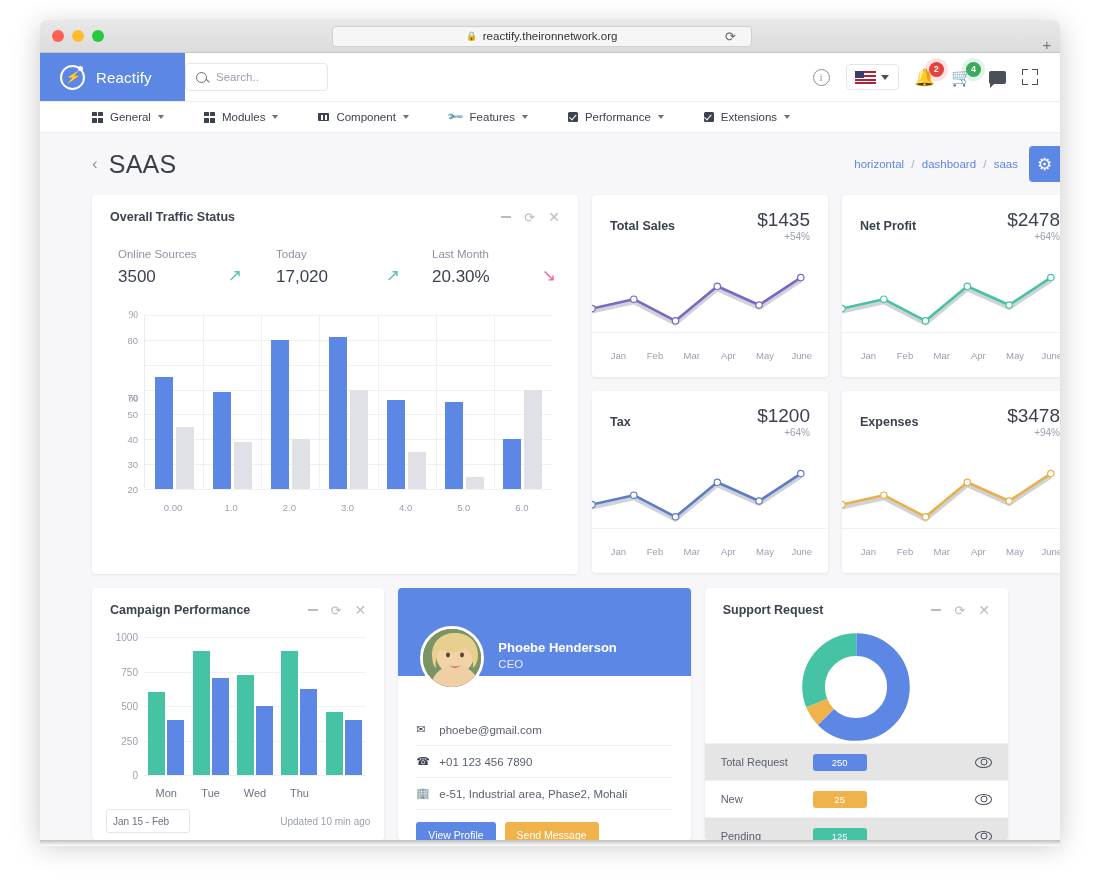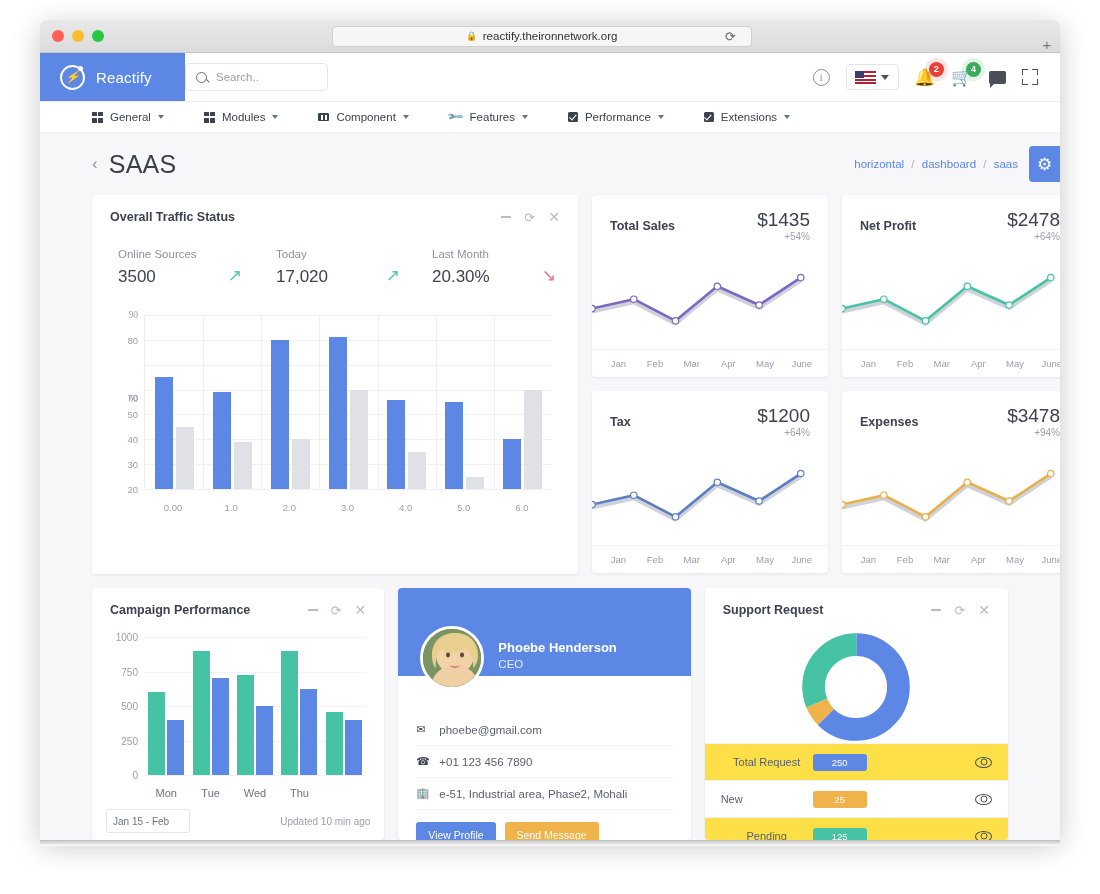--- a/index.html
+++ b/index.html
@@ -173,21 +173,21 @@
              text-align: center; transform: translateX(-50%); }
 
   .minis { display: flex; flex-direction: column; gap: 14px; }
   .minirow { display: flex; gap: 14px; }
   .mini { width: 236px; height: 182px; position: relative; overflow: hidden; }
   .mini-amt { margin-left: auto; text-align: right; }
   .mini-amt .big { font-size: 19px; color: #3d4250; font-weight: 400; line-height: 1.1; }
   .mini-amt .pct { font-size: 10px; color: #9aa0ae; }
   .spark { position: absolute; left: 0; right: 0; bottom: 30px; height: 92px; }
   .spark svg { width: 100%; height: 100%; display: block; }
-  .months { position: absolute; bottom: 0; left: 0; right: 0; height: 28px;
+  .months { position: absolute; bottom: 0; left: 0; right: 0; height: 45px;
             border-top: 1px solid #f0f1f4; display: flex; align-items: center;
             padding: 0 8px; }
   .months span { flex: 1; text-align: center; font-size: 9.5px; color: #9aa0ae; }
 
   
   .row2 { display: flex; gap: 14px; margin-top: 14px; }
   .camp-card { width: 318px; height: 252px; position: relative; overflow: hidden; }
   .camp-chart { position: relative; margin: 14px 12px 0 10px; height: 170px; }
   .cc-plot { position: absolute; left: 42px; right: 6px; top: 6px; bottom: 26px; }
   .cc-ylab { position: absolute; left: 0; width: 36px; text-align: right; font-size: 10px;
@@ -220,21 +220,21 @@
   .pbtns { display: flex; gap: 9px; padding: 12px 18px 0 18px; }
   .btn { border: none; border-radius: 3px; font-size: 10.5px; color: #fff;
          padding: 7px 12px; cursor: pointer; font-family: "Liberation Sans", sans-serif; }
   .btn.blue { background: #5d87e5; }
   .btn.amber { background: #f0b24a; }
 
   .support-card { width: 330px; height: 252px; position: relative; overflow: hidden; }
   .donutwrap { display: flex; justify-content: center; padding-top: 14px; }
   .srow { display: flex; align-items: center; height: 37px; padding: 0 16px;
           border-top: 1px solid #f1f2f6; }
-  .srow.alt { background: #fde047; text-align: center; }
+  .srow.alt { background: #e5e5e5; }
   .slabel { font-size: 11px; color: #5a6070; width: 92px; line-height: 1.15; }
   .pill { width: 54px; height: 17px; border-radius: 3px; color: #fff; font-size: 9.5px;
           display: flex; align-items: center; justify-content: center; }
   .eye { margin-left: auto; width: 17px; height: 11px; border-radius: 50% 50%;
          border: 1.4px solid #4a4f5a; position: relative; }
   .eye::after { content:""; position:absolute; left:50%; top:50%; transform: translate(-50%,-50%);
                 width: 5px; height: 5px; border-radius: 50%; border: 1.4px solid #4a4f5a; }
 
   .shadowbar { position: absolute; left: 40px; top: 840px; width: 1020px; height: 6px;
                background: linear-gradient(#bfbfbf,#ffffff); }

